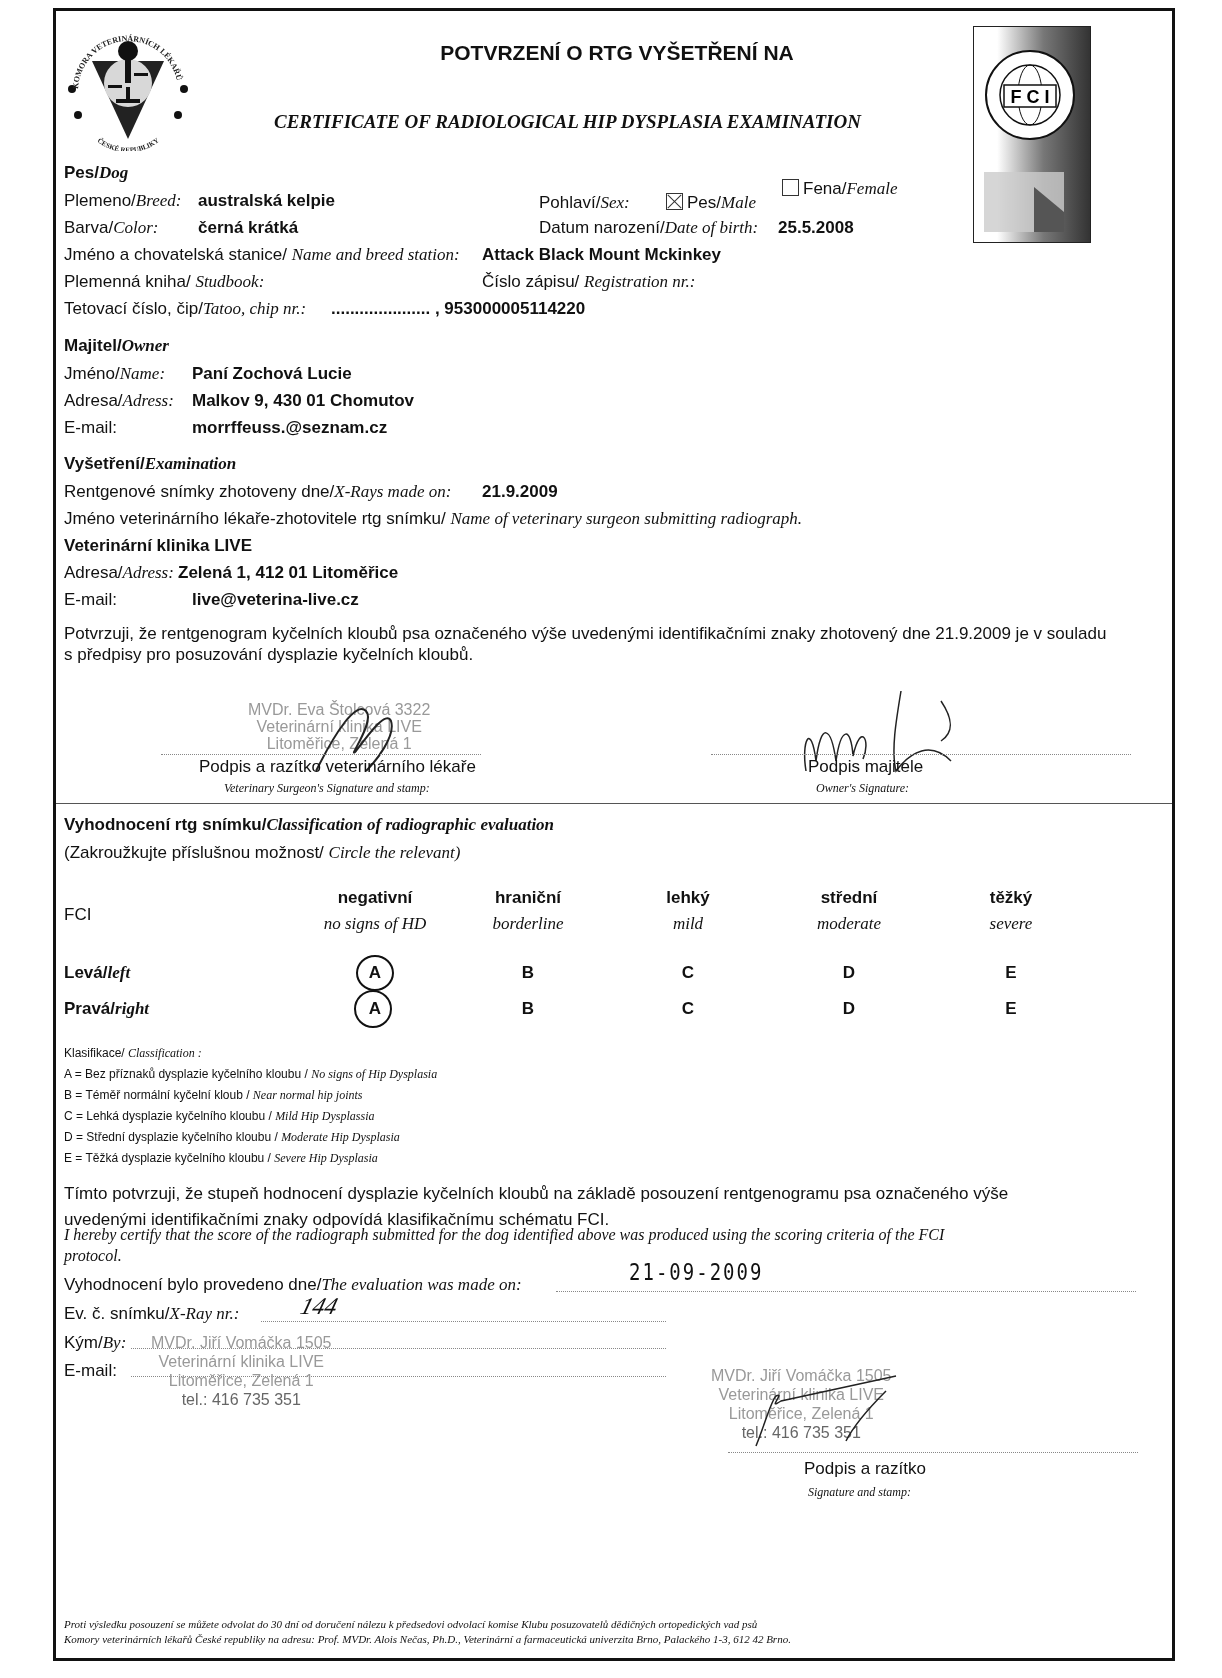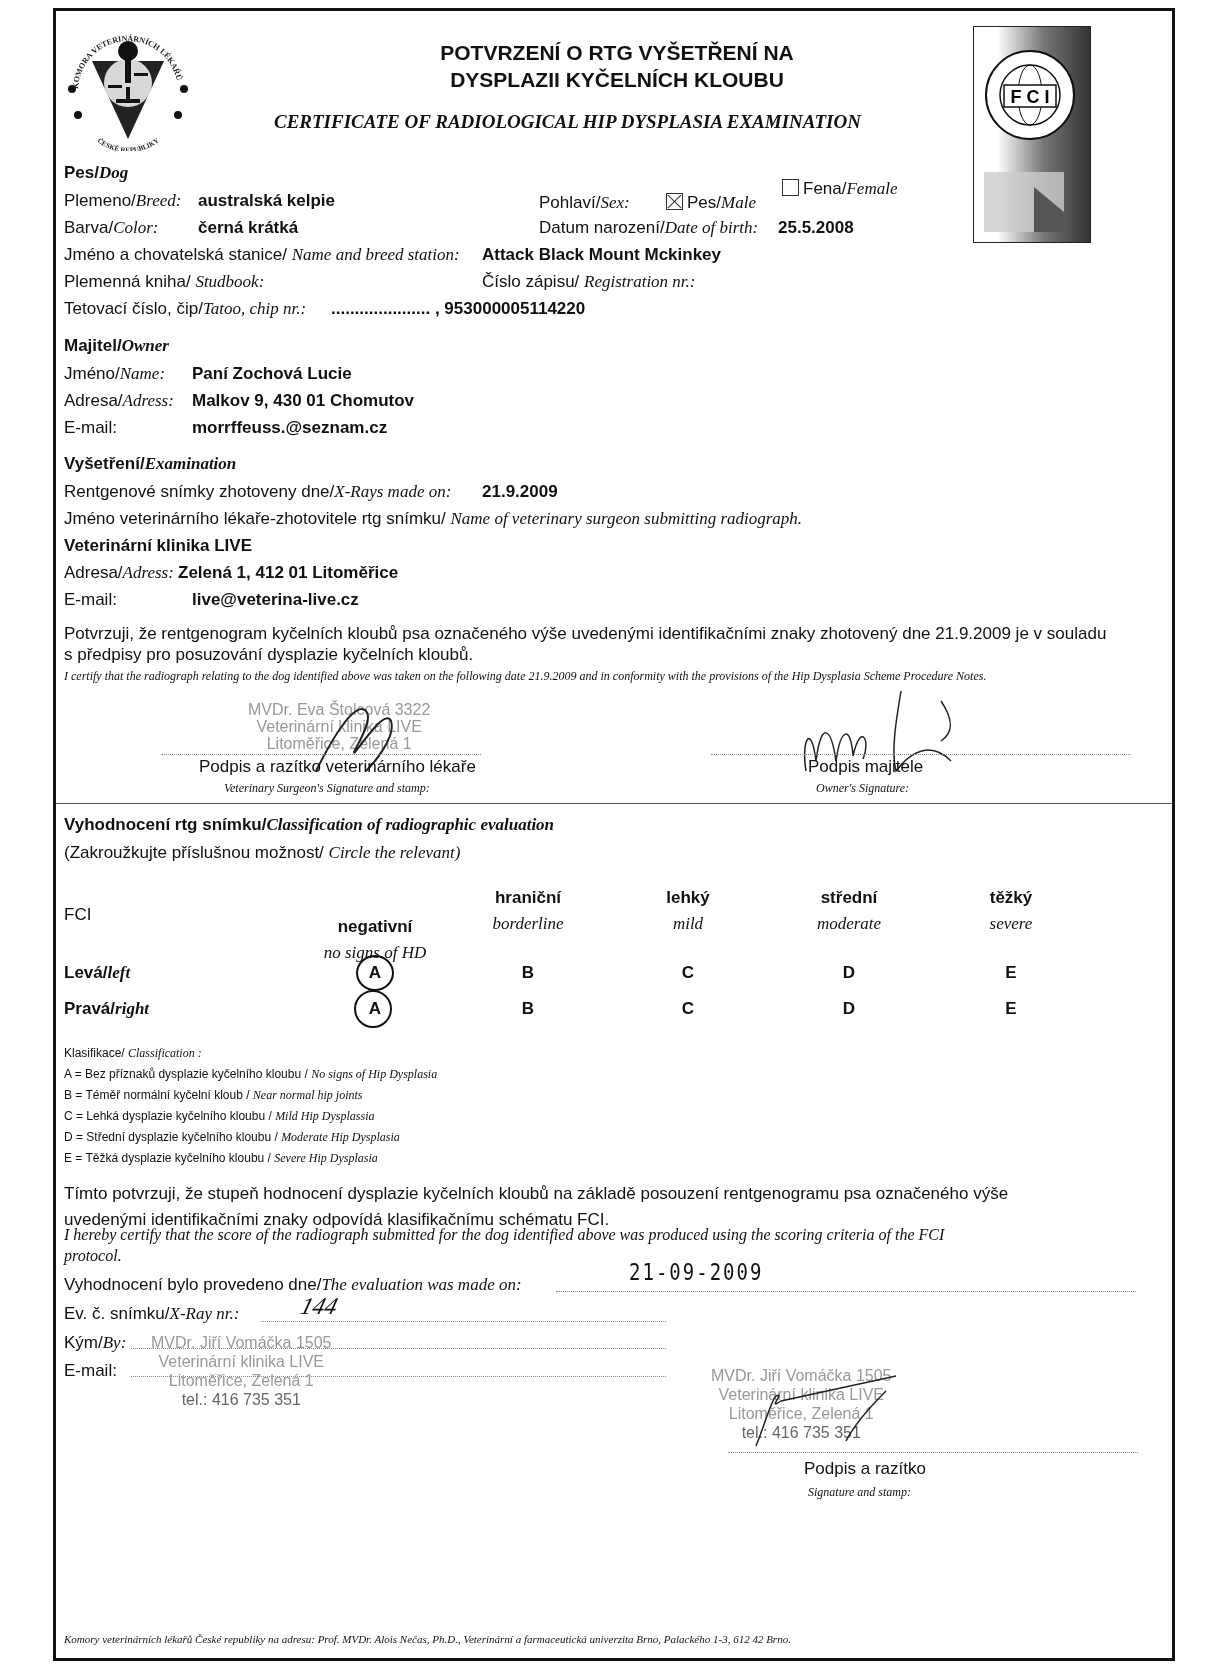--- a/index.html
+++ b/index.html
@@ -45,21 +45,20 @@
       <circle cx="14" cy="94" r="4" fill="#111"></circle>
       <circle cx="114" cy="94" r="4" fill="#111"></circle>
       <path id="arcTop" d="M14 70 A50 50 0 0 1 114 70" fill="none"></path>
       <text font-size="8" font-family="Liberation Serif, serif" font-weight="bold" fill="#222"><textPath href="#arcTop" startOffset="2">KOMORA VETERINÁRNÍCH LÉKAŘŮ</textPath></text>
       <path id="arcBot" d="M30 118 A50 50 0 0 0 98 118" fill="none"></path>
       <text font-size="7" font-family="Liberation Serif, serif" font-weight="bold" fill="#222"><textPath href="#arcBot" startOffset="4">ČESKÉ REPUBLIKY</textPath></text>
     </svg>
   </div>
 
   <div class="abs title1" style="left:0; right:0; top:30px; text-align:center; width:1122px;">POTVRZENÍ O RTG VYŠETŘENÍ NA</div>
-  <div class="abs title1" style="left:0; top:57px; width:1122px;">DYSPLAZII KYČELNÍCH KLOUBU</div>
   <div class="abs cert-title" style="left:218px; top:100px;">CERTIFICATE OF RADIOLOGICAL HIP DYSPLASIA EXAMINATION</div>
 
   <div class="abs" style="left:917px; top:15px; width:116px; height:215px; border:1px solid #222; background:linear-gradient(90deg,#fff 0%,#fff 20%,#777 60%,#333 100%);">
     <svg width="116" height="215" viewBox="0 0 116 215">
       <circle cx="56" cy="68" r="44" fill="#fff" stroke="#111" stroke-width="2"></circle>
       <circle cx="56" cy="68" r="30" fill="#fff" stroke="#111" stroke-width="1.5"></circle>
       <ellipse cx="56" cy="68" rx="12" ry="30" fill="none" stroke="#111"></ellipse>
       <rect x="30" y="58" width="52" height="22" fill="#fff" stroke="#111" stroke-width="1.5"></rect>
       <text x="56" y="76" font-size="18" font-weight="bold" text-anchor="middle" font-family="Liberation Sans, sans-serif">F C I</text>
       <rect x="10" y="145" width="80" height="60" fill="#ccc" opacity="0.8"></rect>
@@ -111,21 +110,20 @@
 
   <div class="abs val" style="left:8px; top:525px;">Veterinární klinika LIVE</div>
 
   <div class="abs lbl" style="left:8px; top:552px;"><span>Adresa/</span><span class="serif-i">Adress:</span></div>
   <div class="abs val" style="left:122px; top:552px;">Zelená 1, 412 01 Litoměřice</div>
 
   <div class="abs lbl" style="left:8px; top:579px;">E-mail:</div>
   <div class="abs val" style="left:136px; top:579px;">live@veterina-live.cz</div>
 
   <div class="abs" style="left:8px; top:612px; width:1050px; white-space:normal; font-size:17px; line-height:21px;">Potvrzuji, že rentgenogram kyčelních kloubů psa označeného výše uvedenými identifikačními znaky zhotovený dne 21.9.2009 je v souladu s předpisy pro posuzování dysplazie kyčelních kloubů.</div>
-  <div class="abs serif-i" style="left:8px; top:658px; width:980px; white-space:normal; font-size:12px; line-height:15px;">I certify that the radiograph relating to the dog identified above was taken on the following date 21.9.2009 and in conformity with the provisions of the Hip Dysplasia Scheme Procedure Notes.</div>
 
   <div class="abs stamp" style="left:192px; top:690px; text-align:center; line-height:17px;">
     <div>MVDr. Eva Štolcová 3322</div>
     <div>Veterinární klinika LIVE</div>
     <div>Litoměřice, Zelená 1</div>
   </div>
   <svg class="sig" style="left:240px; top:680px;" width="110" height="90" viewBox="0 0 110 90">
     <path d="M20 80 C 40 40, 60 10, 70 20 C 80 30, 50 70, 60 60 C 75 40, 90 20, 95 30 C 100 45, 80 70, 70 80" fill="none" stroke="#222" stroke-width="2"></path>
   </svg>
   <div class="dotline" style="left:105px; top:743px; width:320px;"></div>
@@ -139,21 +137,21 @@
   <div class="abs lbl" style="left:752px; top:746px;">Podpis majitele</div>
   <div class="abs serif-i small" style="left:760px; top:770px;">Owner's Signature:</div>
 
   <div class="hr" style="top:792px;"></div>
 
   <div class="abs lbl" style="left:8px; top:804px;"><span class="b">Vyhodnocení rtg snímku/</span><span class="serif-i b">Classification of radiographic evaluation</span></div>
   <div class="abs lbl" style="left:8px; top:832px;"><span>(Zakroužkujte příslušnou možnost/ </span><span class="serif-i">Circle the relevant)</span></div>
 
   <div class="abs lbl" style="left:8px; top:894px;">FCI</div>
 
-  <div class="abs" style="left:254px; top:877px; width:130px; text-align:center;margin-top:29px;">
+  <div class="abs" style="left:254px; top:877px; width:130px; text-align:center;">
     <div class="b lbl">negativní</div>
       <div class="serif-i" style="font-size:17px; margin-top:6px;">no signs of HD</div>
   </div>
   <div class="abs" style="left:407px; top:877px; width:130px; text-align:center;">
     <div class="b lbl">hraniční</div>
       <div class="serif-i" style="font-size:17px; margin-top:6px;">borderline</div>
   </div>
   <div class="abs" style="left:567px; top:877px; width:130px; text-align:center;">
     <div class="b lbl">lehký</div>
       <div class="serif-i" style="font-size:17px; margin-top:6px;">mild</div>
@@ -219,14 +217,15 @@
     <div>Litoměřice, Zelená 1</div>
     <div style="color:#666;">tel.: 416 735 351</div>
   </div>
   <svg class="sig" style="left:680px; top:1360px;" width="170" height="80" viewBox="0 0 170 80">
     <path d="M20 75 C 30 50, 35 30, 40 25 C 50 20, 30 40, 45 30 L 160 5 M 110 70 C 120 50, 140 30, 150 20" fill="none" stroke="#222" stroke-width="1.5"></path>
   </svg>
   <div class="dotline" style="left:672px; top:1441px; width:410px;"></div>
   <div class="abs lbl" style="left:748px; top:1448px;">Podpis a razítko</div>
   <div class="abs serif-i small" style="left:752px; top:1474px;">Signature and stamp:</div>
 
+  <div class="abs serif-i" style="left:8px; top:1607px; font-size:11px;">Proti výsledku posouzení se můžete odvolat do 30 dní od doručení nálezu k předsedovi odvolací komise Klubu posuzovatelů dědičných ortopedických vad psů</div>
   <div class="abs serif-i" style="left:8px; top:1622px; font-size:11px;">Komory veterinárních lékařů České republiky na adresu: Prof. MVDr. Alois Nečas, Ph.D., Veterinární a farmaceutická univerzita Brno, Palackého 1-3, 612 42 Brno.</div>
 </div>
 
 </body></html>

